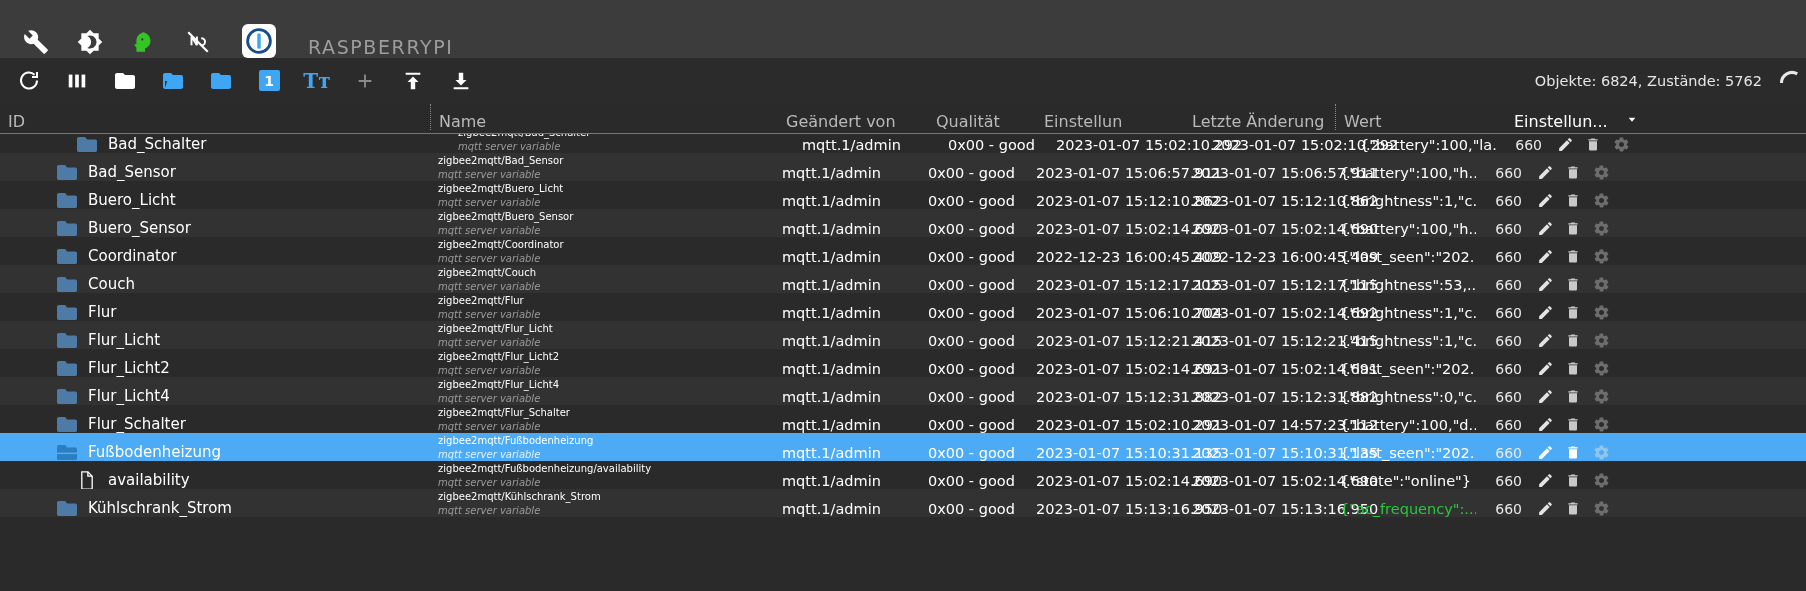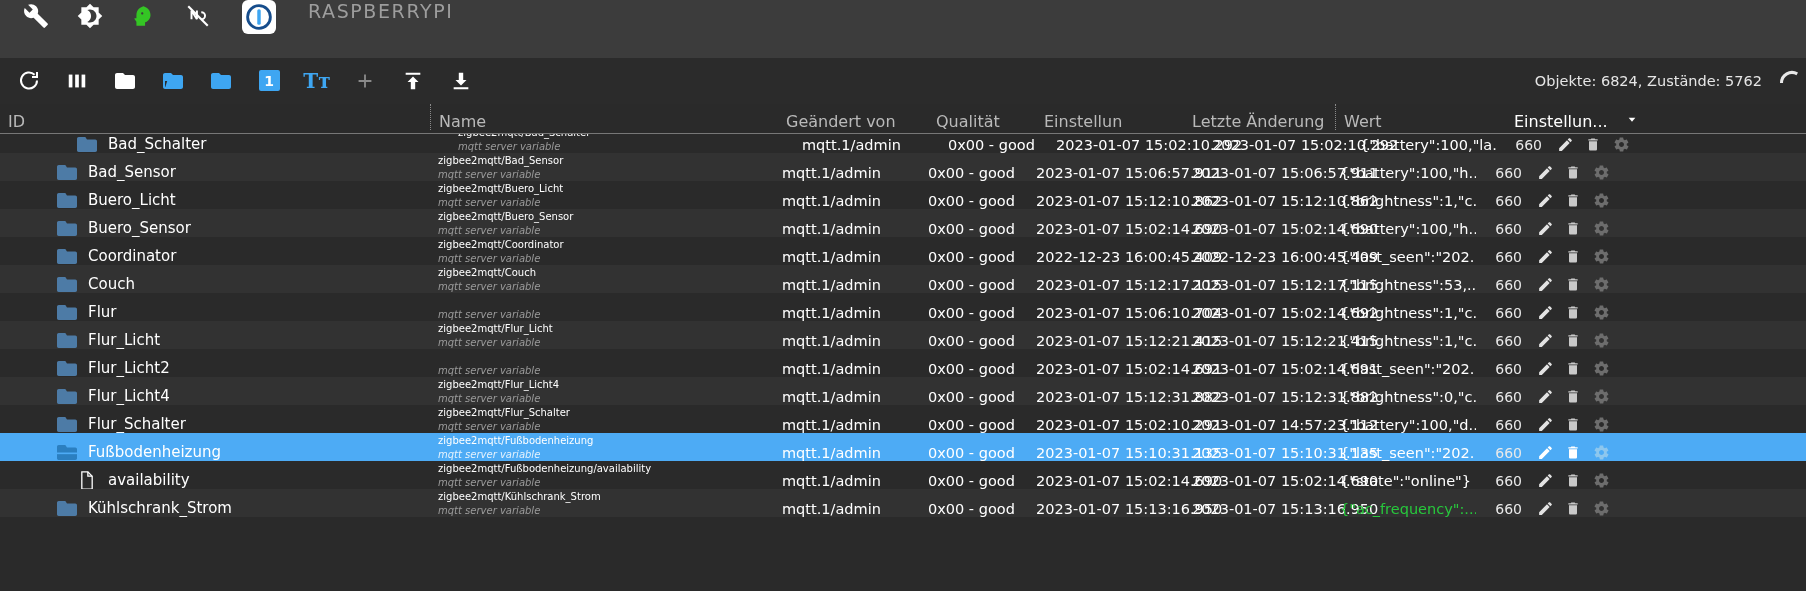--- a/index.html
+++ b/index.html
@@ -8,21 +8,21 @@
     background: #2a2a2a;
     font-family: "DejaVu Sans", "Liberation Sans", sans-serif;
     overflow: hidden;
   }
 
   
   .appbar {
     height: 58px;
     background: #3c3c3c;
     display: flex;
-    align-items: flex-start;
+    align-items: flex-end;
     padding-left: 20px;
     gap: 22px;
   }
   .appbar-icon {
     width: 32px; height: 32px;
     display: flex; align-items: center; justify-content: center;
     color: #ffffff;
     cursor: pointer;
   }
   .appbar-icon svg { display: block; }
@@ -515,20 +515,21 @@
         <div class="c-id">
           <span class="idcell-indent"></span>
           <span class="folder-ico">
   <svg width="20" height="17" viewBox="0 0 24 20" fill="#4d7ba6">
     <path d="M10 1H2C.9 1 0 1.9 0 3v14c0 1.1.9 2 2 2h20c1.1 0 2-.9 2-2V6c0-1.1-.9-2-2-2H12l-2-3z"></path>
   </svg>
 </span>
           <span class="idlabel">Flur</span>
         </div>
         <div class="c-name">
+          <div class="name-main">zigbee2mqtt/Flur</div>
           <div class="name-sub">mqtt server variable</div>
         </div>
         <div class="c-from">mqtt.1/admin</div>
         <div class="c-qual">0x00 - good</div>
         <div class="c-ts">2023-01-07 15:06:10.704</div>
         <div class="c-chg">2023-01-07 15:02:14.692</div>
         <div class="c-val">{"brightness":1,"c...</div>
         <div class="c-num">660</div>
         <div class="c-acts">
           <span class="act pencil">
@@ -590,20 +591,21 @@
         <div class="c-id">
           <span class="idcell-indent"></span>
           <span class="folder-ico">
   <svg width="20" height="17" viewBox="0 0 24 20" fill="#4d7ba6">
     <path d="M10 1H2C.9 1 0 1.9 0 3v14c0 1.1.9 2 2 2h20c1.1 0 2-.9 2-2V6c0-1.1-.9-2-2-2H12l-2-3z"></path>
   </svg>
 </span>
           <span class="idlabel">Flur_Licht2</span>
         </div>
         <div class="c-name">
+          <div class="name-main">zigbee2mqtt/Flur_Licht2</div>
           <div class="name-sub">mqtt server variable</div>
         </div>
         <div class="c-from">mqtt.1/admin</div>
         <div class="c-qual">0x00 - good</div>
         <div class="c-ts">2023-01-07 15:02:14.691</div>
         <div class="c-chg">2023-01-07 15:02:14.691</div>
         <div class="c-val">{"last_seen":"202...</div>
         <div class="c-num">660</div>
         <div class="c-acts">
           <span class="act pencil">

